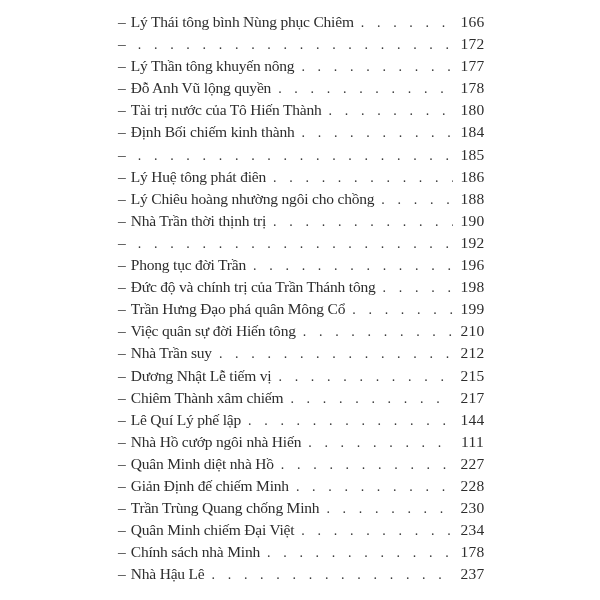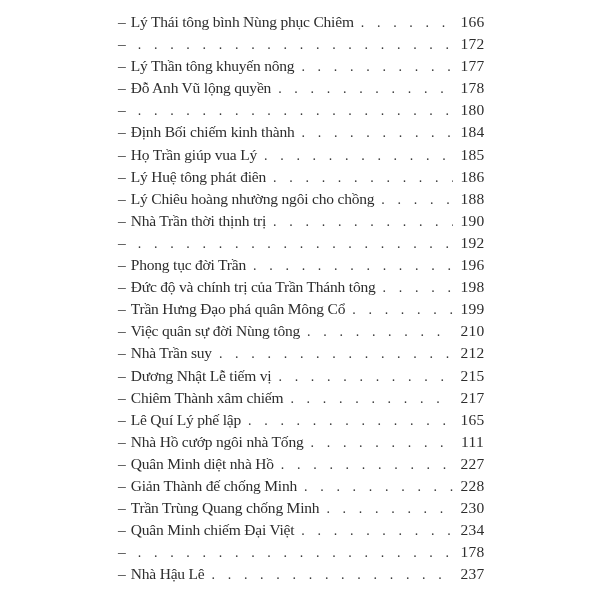--- a/index.html
+++ b/index.html
@@ -84,34 +84,34 @@
 
   <div class="toc-row">
     <span class="toc-bullet">–</span>
     <span class="toc-title">Đỗ Anh Vũ lộng quyền</span>
     <span class="toc-dots">. . . . . . . . . . . . . . . . . . . . . . . . . . . . . . . . . . . . . . . . . . . . . . . . . . . . . . . . . . . . . . . . . . . . . . . . . . . . . . . . . . . . . . . . . .</span>
     <span class="toc-page">178</span>
   </div>
 
   <div class="toc-row">
     <span class="toc-bullet">–</span>
+    <span class="toc-title">Tài trị nước của Tô Hiến Thành</span>
     <span class="toc-dots">. . . . . . . . . . . . . . . . . . . . . . . . . . . . . . . . . . . . . . . . . . . . . . . . . . . . . . . . . . . . . . . . . . . . . . . . . . . . . . . . . . . . . . . . . .</span>
     <span class="toc-page">180</span>
   </div>
 
   <div class="toc-row">
     <span class="toc-bullet">–</span>
     <span class="toc-title">Định Bối chiếm kinh thành</span>
     <span class="toc-dots">. . . . . . . . . . . . . . . . . . . . . . . . . . . . . . . . . . . . . . . . . . . . . . . . . . . . . . . . . . . . . . . . . . . . . . . . . . . . . . . . . . . . . . . . . .</span>
     <span class="toc-page">184</span>
   </div>
 
   <div class="toc-row">
     <span class="toc-bullet">–</span>
-    <span class="toc-title">Họ Trần giúp vua Lý</span>
     <span class="toc-dots">. . . . . . . . . . . . . . . . . . . . . . . . . . . . . . . . . . . . . . . . . . . . . . . . . . . . . . . . . . . . . . . . . . . . . . . . . . . . . . . . . . . . . . . . . .</span>
     <span class="toc-page">185</span>
   </div>
 
   <div class="toc-row">
     <span class="toc-bullet">–</span>
     <span class="toc-title">Lý Huệ tông phát điên</span>
     <span class="toc-dots">. . . . . . . . . . . . . . . . . . . . . . . . . . . . . . . . . . . . . . . . . . . . . . . . . . . . . . . . . . . . . . . . . . . . . . . . . . . . . . . . . . . . . . . . . .</span>
     <span class="toc-page">186</span>
   </div>
@@ -152,21 +152,21 @@
 
   <div class="toc-row">
     <span class="toc-bullet">–</span>
     <span class="toc-title">Trần Hưng Đạo phá quân Mông Cổ</span>
     <span class="toc-dots">. . . . . . . . . . . . . . . . . . . . . . . . . . . . . . . . . . . . . . . . . . . . . . . . . . . . . . . . . . . . . . . . . . . . . . . . . . . . . . . . . . . . . . . . . .</span>
     <span class="toc-page">199</span>
   </div>
 
   <div class="toc-row">
     <span class="toc-bullet">–</span>
-    <span class="toc-title">Việc quân sự đời Nùng tông</span>
+    <span class="toc-title">Việc quân sự đời Hiến tông</span>
     <span class="toc-dots">. . . . . . . . . . . . . . . . . . . . . . . . . . . . . . . . . . . . . . . . . . . . . . . . . . . . . . . . . . . . . . . . . . . . . . . . . . . . . . . . . . . . . . . . . .</span>
     <span class="toc-page">210</span>
   </div>
 
   <div class="toc-row">
     <span class="toc-bullet">–</span>
     <span class="toc-title">Nhà Trần suy</span>
     <span class="toc-dots">. . . . . . . . . . . . . . . . . . . . . . . . . . . . . . . . . . . . . . . . . . . . . . . . . . . . . . . . . . . . . . . . . . . . . . . . . . . . . . . . . . . . . . . . . .</span>
     <span class="toc-page">212</span>
   </div>
@@ -182,60 +182,61 @@
     <span class="toc-bullet">–</span>
     <span class="toc-title">Chiêm Thành xâm chiếm</span>
     <span class="toc-dots">. . . . . . . . . . . . . . . . . . . . . . . . . . . . . . . . . . . . . . . . . . . . . . . . . . . . . . . . . . . . . . . . . . . . . . . . . . . . . . . . . . . . . . . . . .</span>
     <span class="toc-page">217</span>
   </div>
 
   <div class="toc-row">
     <span class="toc-bullet">–</span>
     <span class="toc-title">Lê Quí Lý phế lập</span>
     <span class="toc-dots">. . . . . . . . . . . . . . . . . . . . . . . . . . . . . . . . . . . . . . . . . . . . . . . . . . . . . . . . . . . . . . . . . . . . . . . . . . . . . . . . . . . . . . . . . .</span>
-    <span class="toc-page">165</span>
-  </div>
-
-  <div class="toc-row">
-    <span class="toc-bullet">–</span>
-    <span class="toc-title">Nhà Hồ cướp ngôi nhà Tống</span>
+    <span class="toc-page">144</span>
+  </div>
+
+  <div class="toc-row">
+    <span class="toc-bullet">–</span>
+    <span class="toc-title">Nhà Hồ cướp ngôi nhà Hiến</span>
     <span class="toc-dots">. . . . . . . . . . . . . . . . . . . . . . . . . . . . . . . . . . . . . . . . . . . . . . . . . . . . . . . . . . . . . . . . . . . . . . . . . . . . . . . . . . . . . . . . . .</span>
     <span class="toc-page">111</span>
   </div>
 
   <div class="toc-row">
     <span class="toc-bullet">–</span>
     <span class="toc-title">Quân Minh diệt nhà Hồ</span>
     <span class="toc-dots">. . . . . . . . . . . . . . . . . . . . . . . . . . . . . . . . . . . . . . . . . . . . . . . . . . . . . . . . . . . . . . . . . . . . . . . . . . . . . . . . . . . . . . . . . .</span>
     <span class="toc-page">227</span>
   </div>
 
   <div class="toc-row">
     <span class="toc-bullet">–</span>
-    <span class="toc-title">Giản Thành đế chống Minh</span>
+    <span class="toc-title">Giản Định đế chiếm Minh</span>
     <span class="toc-dots">. . . . . . . . . . . . . . . . . . . . . . . . . . . . . . . . . . . . . . . . . . . . . . . . . . . . . . . . . . . . . . . . . . . . . . . . . . . . . . . . . . . . . . . . . .</span>
     <span class="toc-page">228</span>
   </div>
 
   <div class="toc-row">
     <span class="toc-bullet">–</span>
     <span class="toc-title">Trần Trùng Quang chống Minh</span>
     <span class="toc-dots">. . . . . . . . . . . . . . . . . . . . . . . . . . . . . . . . . . . . . . . . . . . . . . . . . . . . . . . . . . . . . . . . . . . . . . . . . . . . . . . . . . . . . . . . . .</span>
     <span class="toc-page">230</span>
   </div>
 
   <div class="toc-row">
     <span class="toc-bullet">–</span>
     <span class="toc-title">Quân Minh chiếm Đại Việt</span>
     <span class="toc-dots">. . . . . . . . . . . . . . . . . . . . . . . . . . . . . . . . . . . . . . . . . . . . . . . . . . . . . . . . . . . . . . . . . . . . . . . . . . . . . . . . . . . . . . . . . .</span>
     <span class="toc-page">234</span>
   </div>
 
   <div class="toc-row">
     <span class="toc-bullet">–</span>
+    <span class="toc-title">Chính sách nhà Minh</span>
     <span class="toc-dots">. . . . . . . . . . . . . . . . . . . . . . . . . . . . . . . . . . . . . . . . . . . . . . . . . . . . . . . . . . . . . . . . . . . . . . . . . . . . . . . . . . . . . . . . . .</span>
     <span class="toc-page">178</span>
   </div>
 
   <div class="toc-row">
     <span class="toc-bullet">–</span>
     <span class="toc-title">Nhà Hậu Lê</span>
     <span class="toc-dots">. . . . . . . . . . . . . . . . . . . . . . . . . . . . . . . . . . . . . . . . . . . . . . . . . . . . . . . . . . . . . . . . . . . . . . . . . . . . . . . . . . . . . . . . . .</span>
     <span class="toc-page">237</span>
   </div>

